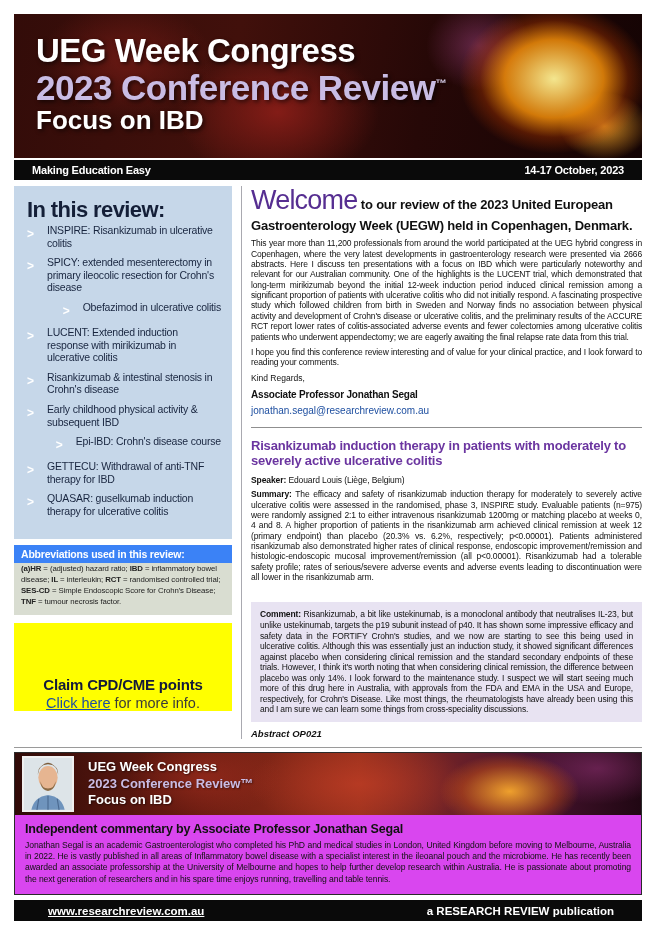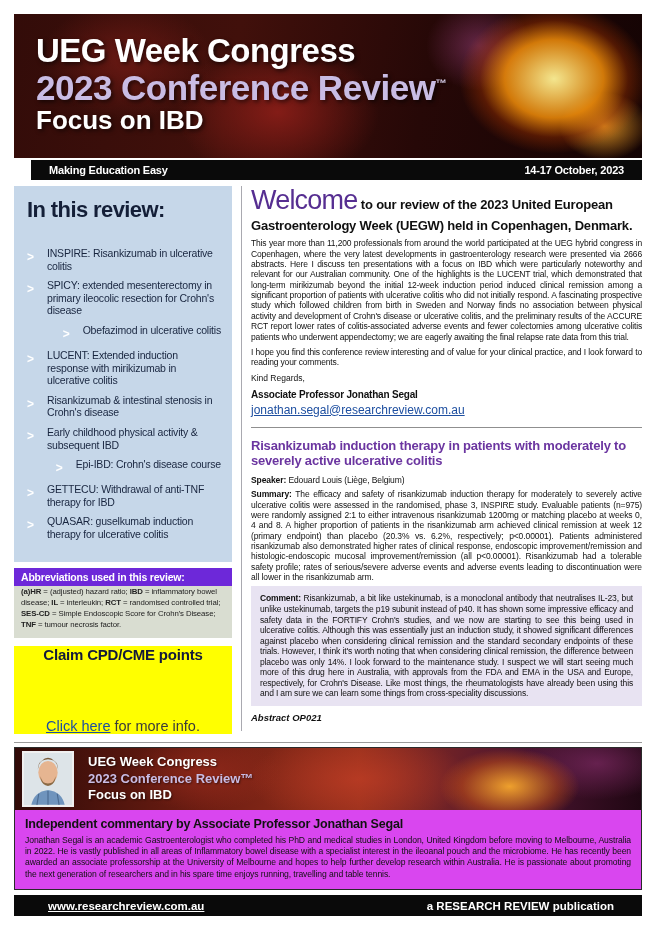--- a/index.html
+++ b/index.html
@@ -20,60 +20,60 @@
   }
   .hero-text { padding: 20px 0 0 22px; text-shadow: 2px 2px 4px rgba(0,0,0,0.6); }
   .hero-t1 { font-size: 33px; font-weight: bold; color: #fff; letter-spacing: -0.5px; line-height: 1.06; }
   .hero-t2 { font-size: 35px; font-weight: 600; color: #c9bce4; letter-spacing: -0.5px; line-height: 1.06; }
   .hero-t2 sup { font-size: 11px; color: #d9d0ec; }
   .hero-t3 { font-size: 26px; font-weight: bold; color: #fff; line-height: 1.15; }
 
   .black-bar {
     margin-top: 2px; height: 20px; background: #0a0a0a; color: #fff;
     display: flex; justify-content: space-between; align-items: center;
-    padding: 0 18px; font-size: 11px; font-weight: bold; letter-spacing: -0.2px; margin-left: 17px;
+    padding: 0 18px; font-size: 11px; font-weight: bold; letter-spacing: -0.2px;
   }
 
   
   .content-row { display: flex; gap: 9px; margin-top: 6px; align-items: flex-start; }
 
   .sidebar { width: 218px; flex: none; }
   .review-box { background: #c6d7e9; padding: 11px 11px 14px 13px; }
-  .review-heading { font-size: 22px; font-weight: bold; color: #141f38; letter-spacing: -0.6px; margin-bottom: 24px; }
+  .review-heading { font-size: 22px; font-weight: bold; color: #141f38; letter-spacing: -0.6px; margin-bottom: 1px; }
   .toc-item { display: flex; gap: 8px; margin-bottom: 7px; justify-content: flex-end; }
   .chev { flex: none; width: 12px; }
   .chev::before { content: ">"; color: #ffffff; font-weight: 800; font-size: 12px; }
   .toc-text { font-size: 10.5px; line-height: 1.2; color: #18253f; letter-spacing: -0.2px; }
 
   .abbrev { margin-top: 6px; }
-  .abbrev-head { background: #6d28d9; color: #fff; font-weight: bold; font-size: 10.5px; padding: 3px 7px; letter-spacing: -0.2px; }
+  .abbrev-head { background: #3b82f6; color: #fff; font-weight: bold; font-size: 10.5px; padding: 3px 7px; letter-spacing: -0.2px; }
   .abbrev-body { background: #d9ddd1; padding: 0 7px 7px; font-size: 7.8px; line-height: 1.45; color: #222; letter-spacing: -0.1px; }
   .abbrev-body b { font-weight: 800; }
 
   .cpd {
     margin-top: 8px; background: #ffff00; height: 88px; text-align: center;
-    display: flex; flex-direction: column; justify-content: space-between; align-items: center;
+    display: flex; flex-direction: column; justify-content: flex-end; align-items: center;
   }
   .cpd-heading { font-size: 15px; font-weight: bold; color: #13193a; letter-spacing: -0.2px; }
   .cpd-line { font-size: 14.5px; color: #3a3a3a; margin-top: 2px; }
   .cpd-link { color: #1e4fa0; text-decoration: underline; cursor: pointer; }
 
   .main { flex: 1; border-left: 1px solid #a9a9b0; padding-left: 9px; min-height: 545px; }
   .welcome-heading { margin-bottom: 5px; line-height: 1.1; }
   .w-big { color: #562e91; font-size: 27px; font-weight: normal; letter-spacing: -0.8px; }
   .w-rest { font-size: 13px; font-weight: bold; color: #101010; letter-spacing: -0.2px; }
   .body-p { font-size: 8.5px; line-height: 1.22; letter-spacing: -0.15px; text-align: justify; margin-bottom: 5px; }
   .regards { font-size: 8.5px; margin: 3px 0 6px; }
   .signature { font-size: 10px; font-weight: bold; letter-spacing: -0.2px; }
-  .email-link { font-size: 12px; color: #1e4fa0; text-decoration: underline; cursor: pointer; display: inline-block; margin-top: 1px; }
+  .email-link { font-size: 10px; color: #1e4fa0; cursor: pointer; display: inline-block; margin-top: 1px; }
   .sep { border: none; border-top: 1px solid #8f8f8f; margin: 9px 0 10px; }
   .study-title { color: #6b35a0; font-size: 13px; font-weight: bold; line-height: 1.18; letter-spacing: -0.2px; margin-bottom: 7px; }
   .meta-line { font-size: 8.5px; letter-spacing: -0.1px; margin-bottom: 4px; }
   .meta-line b, .body-p b { letter-spacing: -0.1px; }
-  .comment-box { background: #e8e3f2; padding: 7px 9px; margin: 4px 0 6px; font-size: 8.5px; line-height: 1.24; letter-spacing: -0.15px; text-align: justify; }
+  .comment-box { background: #e8e3f2; padding: 7px 9px; margin: 20px 0 6px; font-size: 8.5px; line-height: 1.24; letter-spacing: -0.15px; text-align: justify; }
   .abstract { font-size: 9.5px; font-weight: bold; font-style: italic; margin-top: 4px; }
 
   
   .footer-line { border-top: 1px solid #9a9a9a; margin: 8px 0 4px; }
   .footer-box { border: 1px solid #2a2a2a; }
   .f-banner {
     height: 62px; display: flex; align-items: center; gap: 14px; padding-left: 7px;
     background:
       radial-gradient(70px 38px at 79% 62%, rgba(255,175,45,0.9), rgba(205,85,20,0.45) 68%, rgba(0,0,0,0) 100%),
       radial-gradient(95px 45px at 93% 25%, rgba(120,40,95,0.75), rgba(0,0,0,0) 80%),

